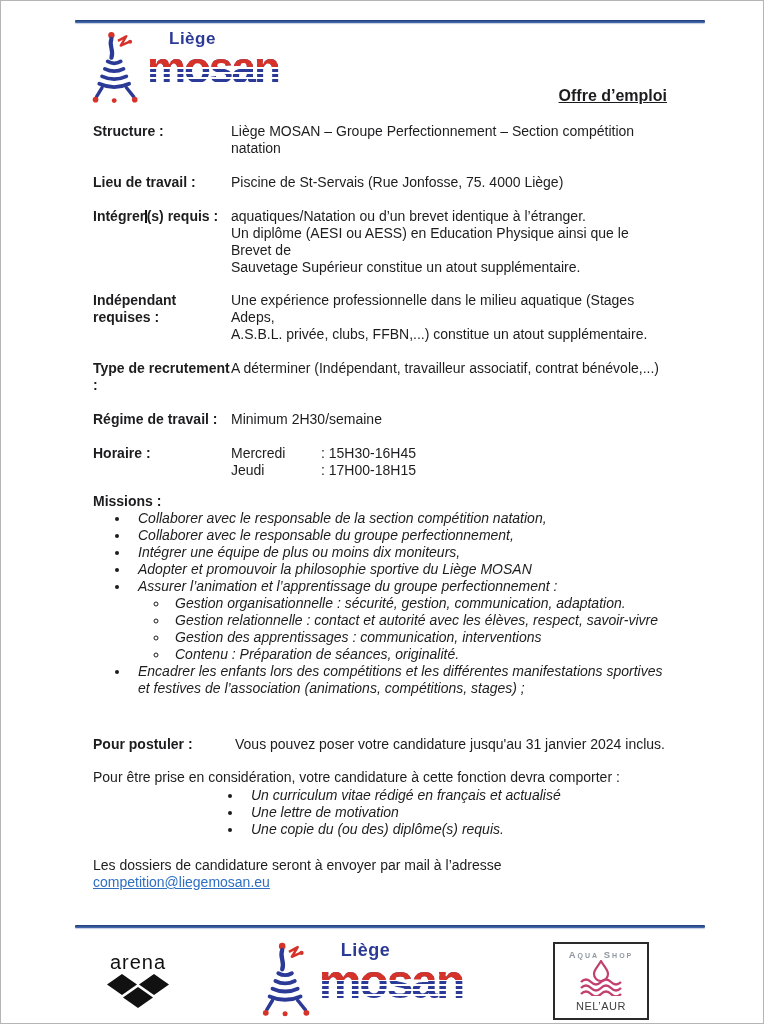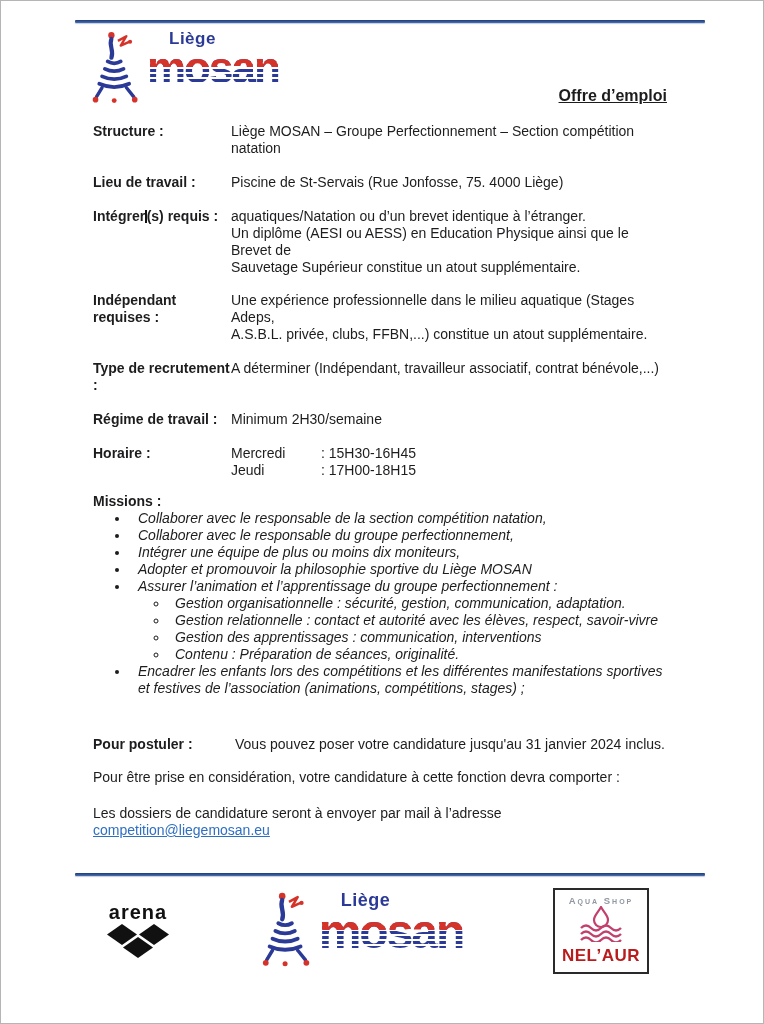--- a/index.html
+++ b/index.html
@@ -61,31 +61,31 @@
   .apply-row .label{width:138px;flex-shrink:0;font-weight:bold;}
   .apply-intro{margin-top:16px;}
   ul.req-list{margin:1px 0 0 0;padding-left:150px;font-style:italic;}
   ul.req-list>li{padding-left:8px;}
   .send-line{margin-top:19px;}
   a.doc-link{color:#2e6fc2;text-decoration:underline;cursor:pointer;margin-top:48px;}
 
   
   .partners{display:flex;align-items:center;justify-content:space-between;padding:12px 114px 0 106px;}
   .arena{display:flex;flex-direction:column;align-items:center;}
-  .arena-text{font-weight:bold;font-size:20px;color:#111;letter-spacing:1px;line-height:1;}
+  .arena-text{font-weight:normal;font-size:20px;color:#111;letter-spacing:1px;line-height:1;}
   .arena-diamonds{position:relative;width:62px;height:36px;margin-top:2px;}
   .arena-diamonds span{position:absolute;width:30px;height:21px;background:#111;
     clip-path:polygon(50% 0,100% 50%,50% 100%,0 50%);}
   .arena-diamonds .d1{left:0;top:0;}
   .arena-diamonds .d2{right:0;top:0;}
   .arena-diamonds .d3{left:16px;top:13px;}
   .logo.footer-logo .logo-city{font-size:18px;}
   .nelaur{width:86px;border:2px solid #2a2a2a;background:#fff;text-align:center;padding:5px 3px 6px 3px;}
   .nelaur-title{font-size:9.5px;color:#9097a1;font-variant:small-caps;letter-spacing:2px;font-weight:bold;}
-  .nelaur-name{font-size:17px;font-weight:700;color:#b91c1c;letter-spacing:.5px;}
+  .nelaur-name{font-size:11px;font-weight:400;color:#404040;letter-spacing:.5px;}
 </style>
 </head>
 <body>
 
 <div class="rule rule-top"></div>
 
 <div class="header">
   <div class="logo">
     <span>
       <svg width="56" height="76" viewBox="0 0 60 80">
@@ -183,20 +183,25 @@
       <li>Encadrer les enfants lors des compétitions et les différentes manifestations sportives et festives de l’association (animations, compétitions, stages) ;</li>
     </ul>
   </div>
 
   <div class="apply-row">
     <div class="label">Pour postuler :</div>
     <div class="value" style="width:480px;padding-left:4px;">Vous pouvez poser votre candidature jusqu'au 31 janvier 2024 inclus.</div>
   </div>
 
   <div class="apply-intro">Pour être prise en considération, votre candidature à cette fonction devra comporter :</div>
+  <ul class="req-list">
+    <li>Un curriculum vitae rédigé en français et actualisé</li>
+    <li>Une lettre de motivation</li>
+    <li>Une copie du (ou des) diplôme(s) requis.</li>
+  </ul>
 
   <div class="send-line">
     <span>Les dossiers de candidature seront à envoyer par mail à l’adresse</span>
     <a class="doc-link">competition@liegemosan.eu</a>
   </div>
 </div>
 
 <div class="rule rule-bottom"></div>
 
 <div class="partners">

